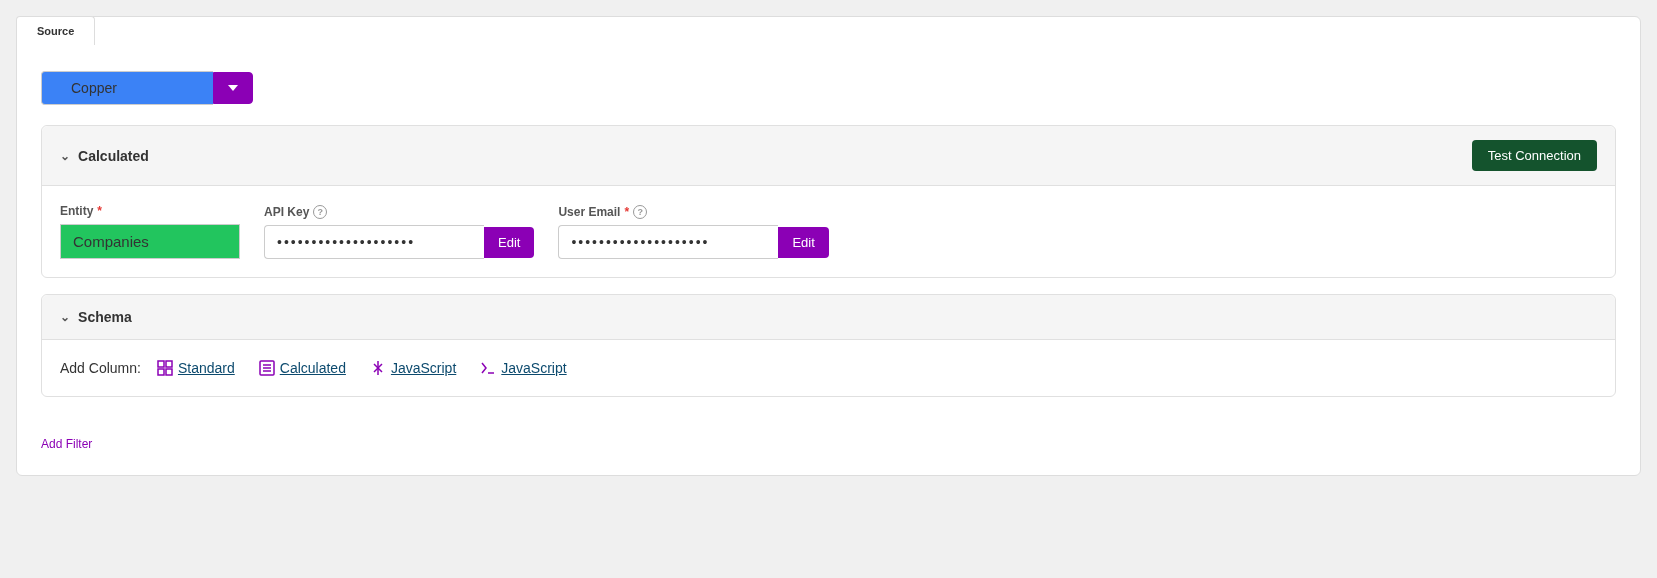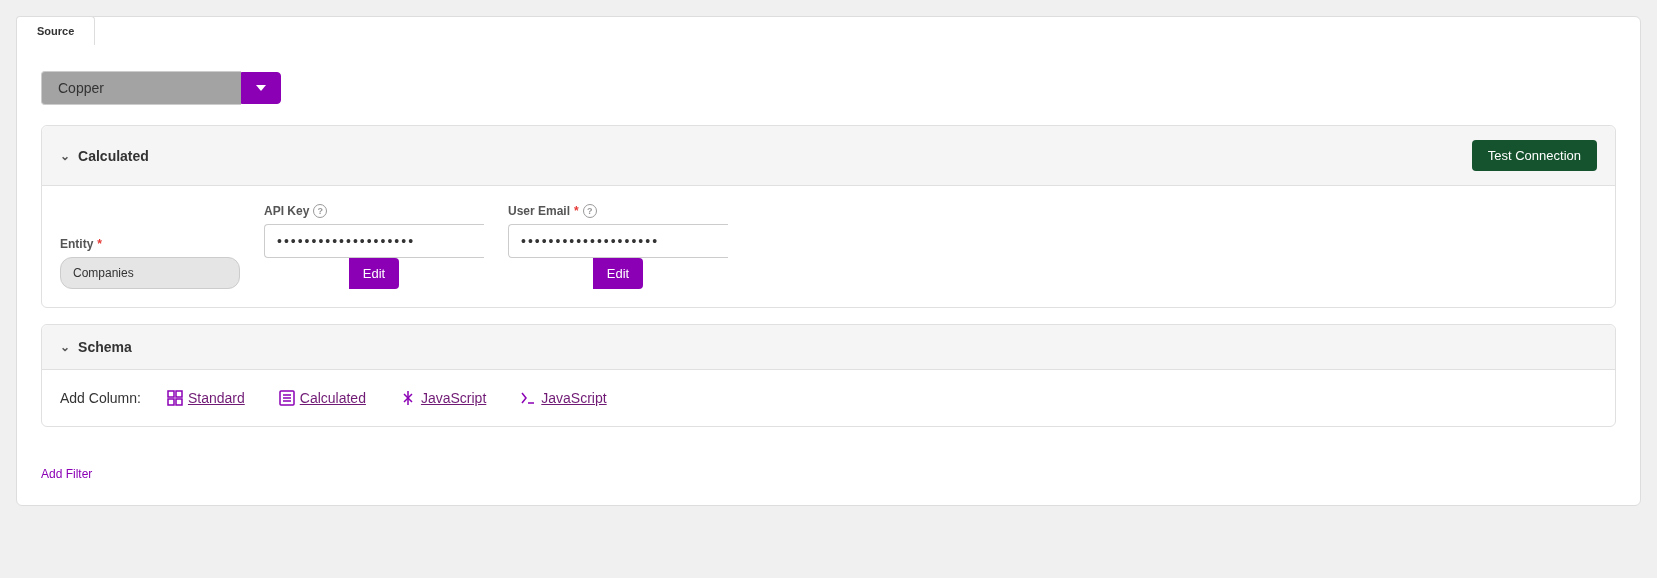--- a/index.html
+++ b/index.html
@@ -37,25 +37,25 @@
     .source-selector {
       display: flex;
       align-items: center;
       margin-bottom: 20px;
       margin-top: 8px;
     }
     .source-input {
       border: 1px solid #ccc;
       border-right: none;
       border-radius: 4px 0 0 4px;
-      padding: 8px 16px;
-      width: 200px;
-      font-size: 14px;
-      color: #333;
-      background: #a3a3a3;
+      padding: 8px 29px;
+      width: 172px;
+      font-size: 14px;
+      color: #333;
+      background: #3b82f6;
       outline: none;
     }
     .source-dropdown-btn {
       background: #8b00b5;
       border: 1px solid #8b00b5;
       border-radius: 0 4px 4px 0;
       padding: 8px 12px;
       cursor: pointer;
       display: flex;
       align-items: center;
@@ -132,33 +132,32 @@
       width: 14px;
       height: 14px;
       border-radius: 50%;
       border: 1px solid #999;
       font-size: 9px;
       color: #999;
       cursor: pointer;
     }
     .entity-select {
       border: 1px solid #ccc;
-      border-radius: 12px;
+      border-radius: 0;
       padding: 8px 12px;
-      font-size: 12px;
-      color: #333;
-      background: #e5e5e5;
+      font-size: 15px;
+      color: #333;
+      background: #22c55e;
       width: 180px;
       appearance: none;
       outline: none;
     }
     .password-field-group {
       display: flex;
       align-items: center;
-      flex-direction: column;
     }
     .password-input {
       border: 1px solid #ccc;
       border-right: none;
       border-radius: 4px 0 0 4px;
       padding: 8px 12px;
       font-size: 14px;
       color: #333;
       background: #fff;
       width: 220px;
@@ -179,34 +178,34 @@
       padding: 20px 18px;
     }
     .schema-description {
       color: #555;
       font-size: 14px;
       margin-bottom: 20px;
     }
     .add-column-row {
       display: flex;
       align-items: flex-end;
-      gap: 18px;
+      gap: 8px;
       flex-wrap: wrap;
     }
     .add-column-label {
       font-size: 14px;
       color: #333;
       font-weight: 500;
       margin-right: 8px;
     }
     .column-type-link {
       display: flex;
       align-items: center;
       gap: 5px;
-      color: #701a75;
+      color: #0c4a6e;
       text-decoration: underline;
       cursor: pointer;
       font-size: 14px;
       margin-right: 16px;
     }
     .column-type-link svg {
       flex-shrink: 0;
     }
     .add-filter-link {
       display: inline-block;

